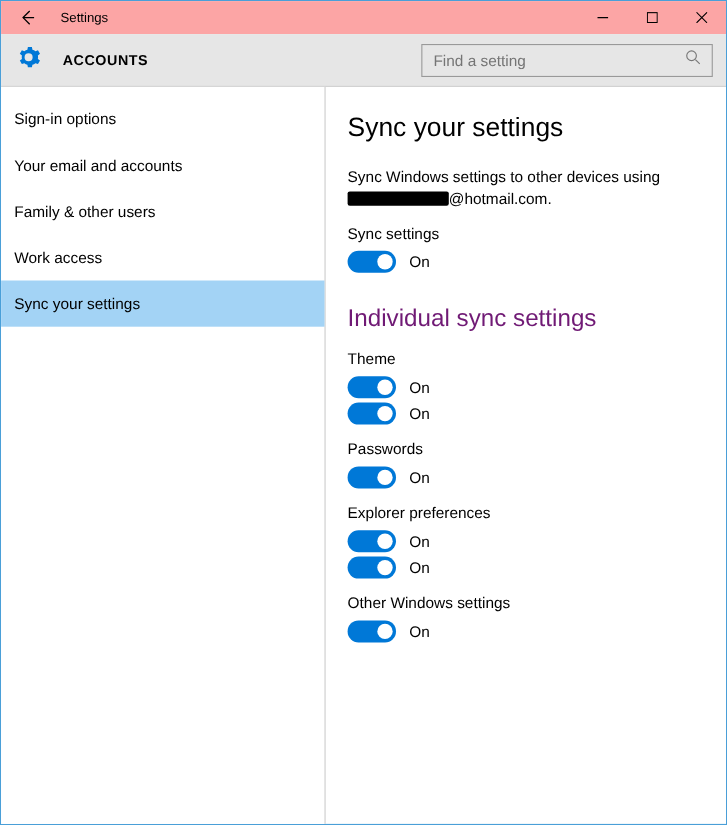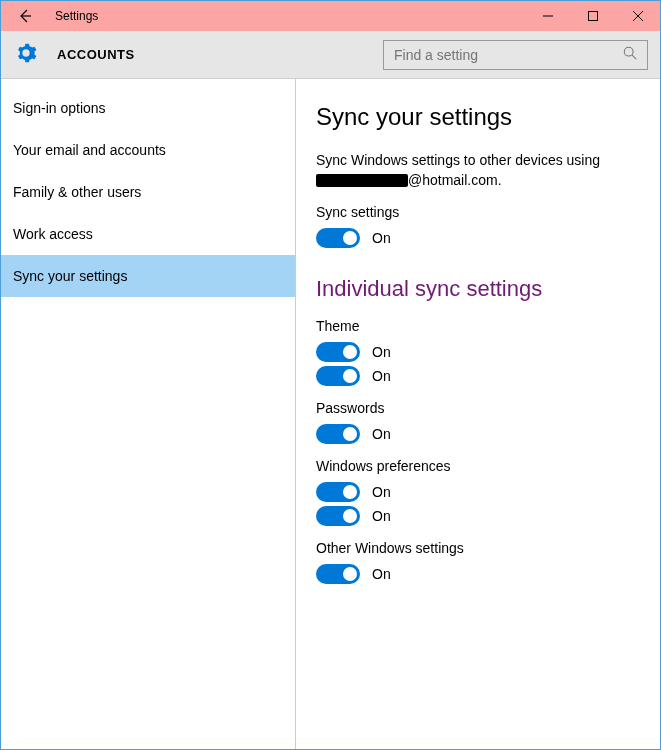--- a/index.html
+++ b/index.html
@@ -127,21 +127,21 @@
       </div>
 
     <div class="setting-label">Passwords</div>
     <div class="toggle-row">
         <div class="toggle">
           <div class="knob"></div>
         </div>
         <div class="toggle-state">On</div>
       </div>
 
-    <div class="setting-label">Windows preferences</div>
+    <div class="setting-label">Explorer preferences</div>
     <div class="toggle-row">
         <div class="toggle">
           <div class="knob"></div>
         </div>
         <div class="toggle-state">On</div>
       </div>
 
     <div class="toggle-row">
         <div class="toggle">
           <div class="knob"></div>

